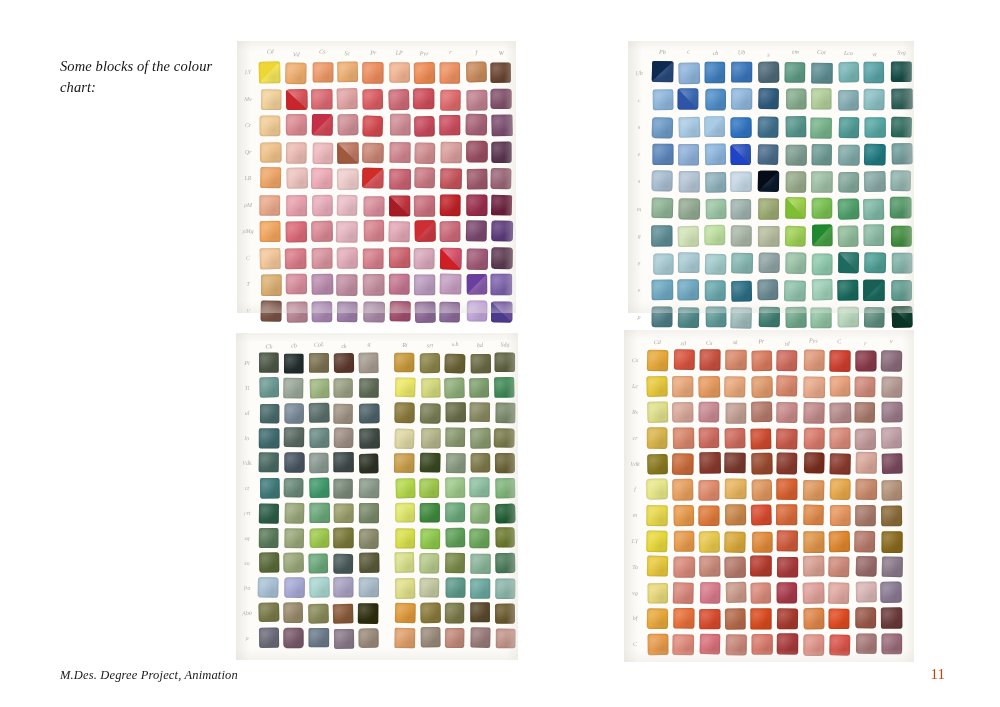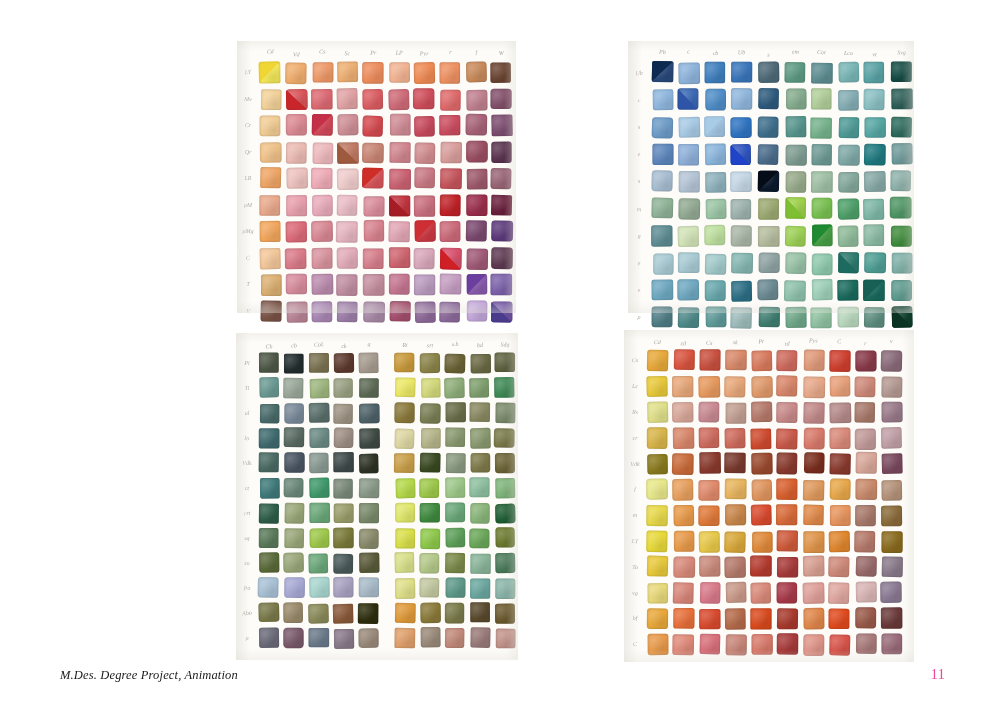--- a/index.html
+++ b/index.html
@@ -19,21 +19,21 @@
   }
 
   .footer-left{
     position:absolute;left:60px;top:668px;
     font-family:"Liberation Serif", serif;
     font-style:italic;font-size:12.5px;color:#1a1a1a;letter-spacing:.15px;
   }
   .footer-right{
     position:absolute;right:55px;top:666px;
     font-family:"Liberation Serif", serif;
-    font-size:15px;color:#ec4899;
+    font-size:15px;color:#c2410c;
   }
 
   
   .sheet{
     position:absolute;
     background:#fdfcf9;
     box-shadow:0 0 0 0 rgba(0,0,0,0);
   }
   .sheet::after{
     
@@ -81,20 +81,21 @@
   }
   .cell.split .tri{
     position:absolute;inset:0;border-radius:2.5px;pointer-events:none;
   }
 </style>
 </head>
 <body>
 
 <div class="page">
 
+  <div class="caption">Some blocks of the colour chart:</div>
 
   <div class="footer-left">M.Des. Degree Project, Animation</div>
   <div class="footer-right">11</div>
 
   <div class="sheet" id="sheet0" style="left: 237px; top: 41px; width: 279px; height: 272px;">
       <div class="grid" style="left: 4px; top: 4px; grid-template-columns: 14px 20.5px 20.5px 20.5px 20.5px 20.5px 20.5px 20.5px 20.5px 20.5px 20.5px; grid-template-rows: 11px 20.5px 20.5px 20.5px 20.5px 20.5px 20.5px 20.5px 20.5px 20.5px 20.5px; gap: 6px 5.2px;">
         <div></div>
         <div class="hdr" style="transform: translateY(-1.6px) rotate(-4deg);">Cd</div>
         <div class="hdr" style="transform: translateY(1.35px) rotate(3.37deg);">Vd</div>
         <div class="hdr" style="transform: translateY(-1.42px) rotate(-3.54deg);">Cs</div>

